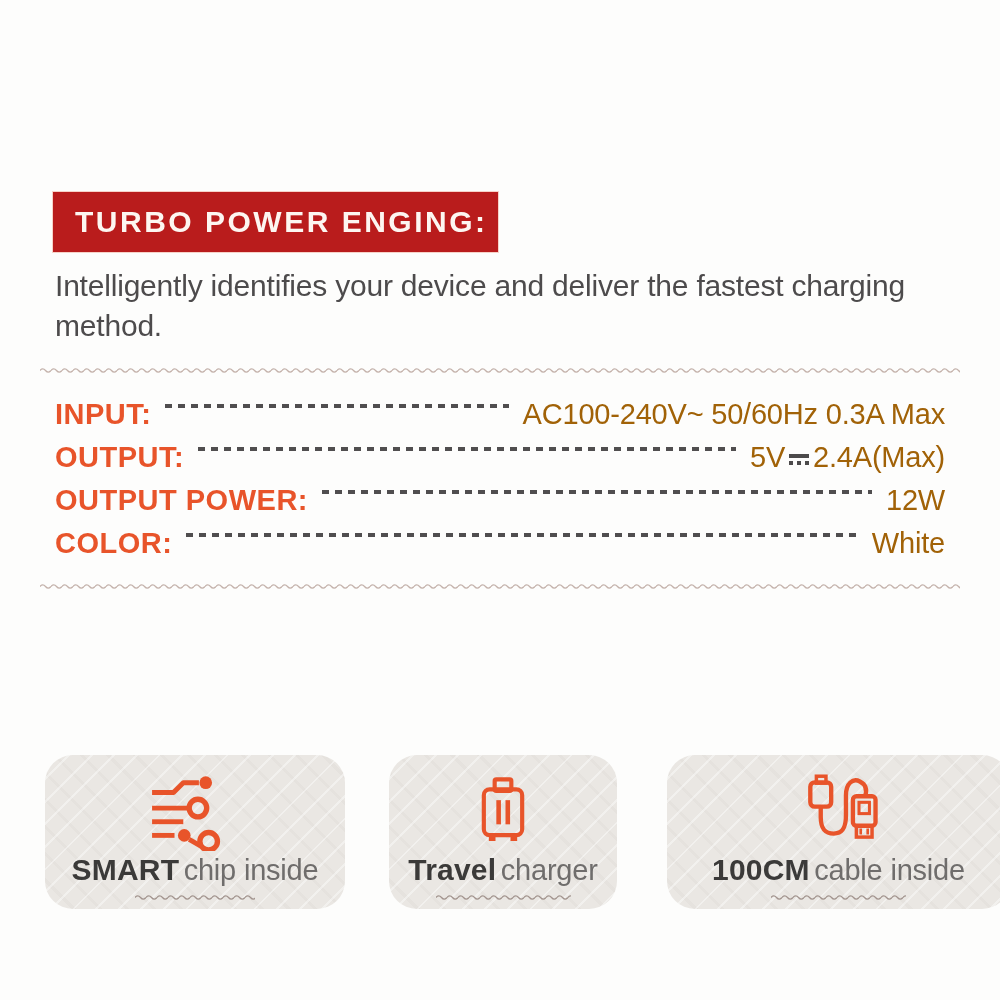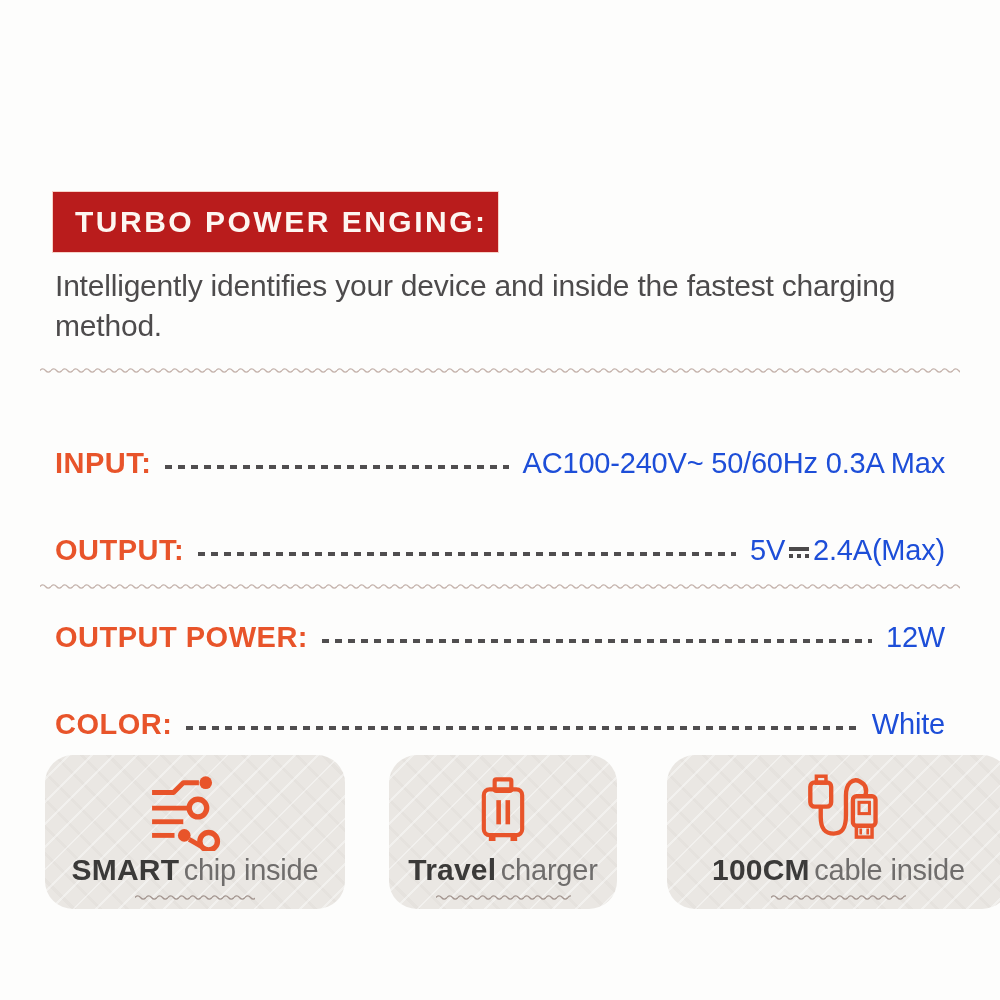--- a/index.html
+++ b/index.html
@@ -32,31 +32,31 @@
     font-size:30px;line-height:40px;color:#4d4b4c;letter-spacing:-0.2px;
   }
 
   
   .sep{position:absolute;left:40px;width:920px;height:8px;}
   .sep.top{top:366px;}
   .sep.bottom{top:582px;}
 
   
   .specs{position:absolute;left:55px;top:398px;width:890px;}
-  .spec-row{display:flex;align-items:center;height:43px;margin-top:44px;}
+  .spec-row{display:flex;height:43px;}
   .spec-label{
     color:#e8542a;font-weight:bold;font-size:29px;letter-spacing:0.5px;
     white-space:nowrap;flex:0 0 auto;
   }
   .dash-fill{
     flex:1 1 auto;height:4px;margin:0 14px;margin-top:6px;
     background-image:repeating-linear-gradient(90deg,#504e4f 0 7px,transparent 7px 13px);
   }
   .spec-value{
-    color:#1d4ed8;font-size:29px;white-space:nowrap;flex:0 0 auto;
+    color:#a16207;font-size:29px;white-space:nowrap;flex:0 0 auto;
     letter-spacing:-0.2px;
   }
   
   .dc{
     display:inline-block;width:26px;height:18px;position:relative;
     vertical-align:-2px;margin:0 1px;
   }
   .dc::before{
     content:"";position:absolute;left:3px;right:3px;top:3px;height:3.5px;background:#4c4a4b;
   }
@@ -104,21 +104,21 @@
     </pattern>
   </defs>
 </svg>
 
 <div class="page">
 
   <div class="banner">
     <span class="banner-title">TURBO POWER ENGING:</span>
   </div>
 
-  <div class="description">Intelligently identifies your device and inside the fastest charging method.</div>
+  <div class="description">Intelligently identifies your device and deliver the fastest charging method.</div>
 
   <svg class="sep top" width="920" height="8">
     <rect width="920" height="8" fill="url(#wavepat)"></rect>
   </svg>
 
   <div class="specs">
 
     <div class="spec-row">
       <span class="spec-label">INPUT:</span>
       <span class="dash-fill"></span>

